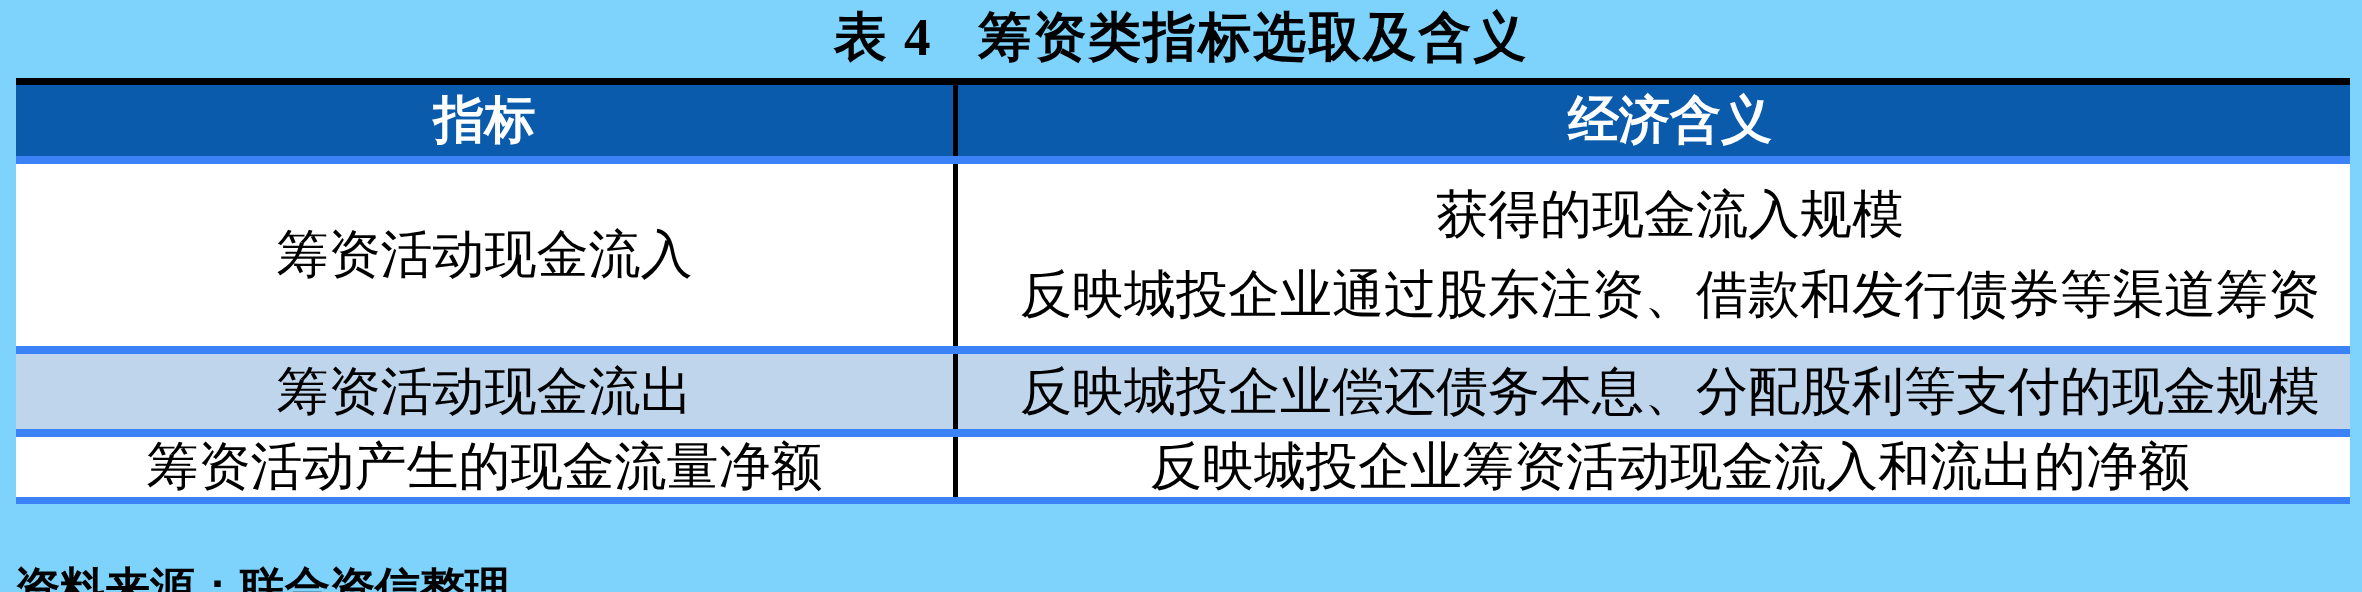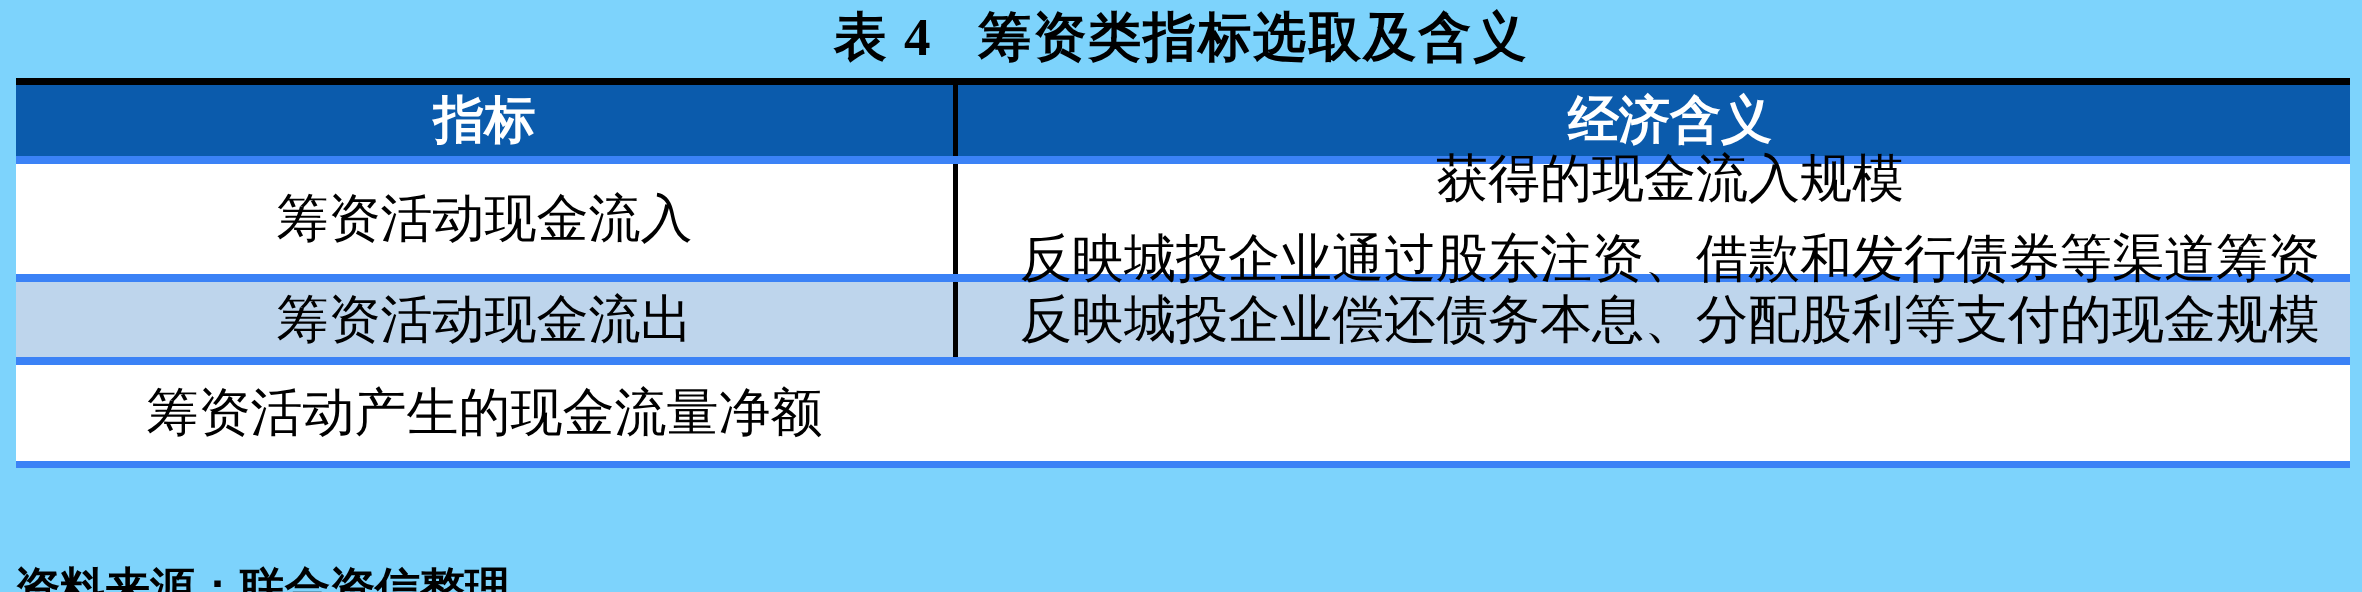--- a/index.html
+++ b/index.html
@@ -42,23 +42,23 @@
     display: flex;
     border-bottom: 8px solid #3b82f6;
     box-sizing: border-box;
   }
   .row.header {
     height: 79px;
     background: #0B5BAC;
     color: #ffffff;
     font-weight: bold;
   }
-  .row.r1 { height: 118px; background: #ffffff; }
+  .row.r1 { height: 190px; background: #ffffff; }
   .row.r2 { height: 83px;  background: #BED5EC; }
-  .row.r3 { height: 103px;  background: #ffffff; border-bottom-width: 7px; }
+  .row.r3 { height: 67px;  background: #ffffff; border-bottom-width: 7px; }
   .c1 {
     width: 937px;
     flex: 0 0 937px;
     display: flex;
     align-items: center;
     justify-content: center;
     text-align: center;
     font-size: 52px;
     box-sizing: border-box;
   }
@@ -118,19 +118,24 @@
       <div class="c1">筹资活动现金流出</div>
       <div class="c2">
         <div class="meaning-lines">
           <span>反映城投企业偿还债务本息、分配股利等支付的现金规模</span>
         </div>
       </div>
     </div>
 
     <div class="row r3">
       <div class="c1">筹资活动产生的现金流量净额</div>
+      <div class="c2">
+        <div class="meaning-lines">
+          <span>反映城投企业筹资活动现金流入和流出的净额</span>
+        </div>
+      </div>
     </div>
 
   </div>
 
   <div class="footer-note">资料来源：联合资信整理</div>
 
 </div>
 
 </body></html>

